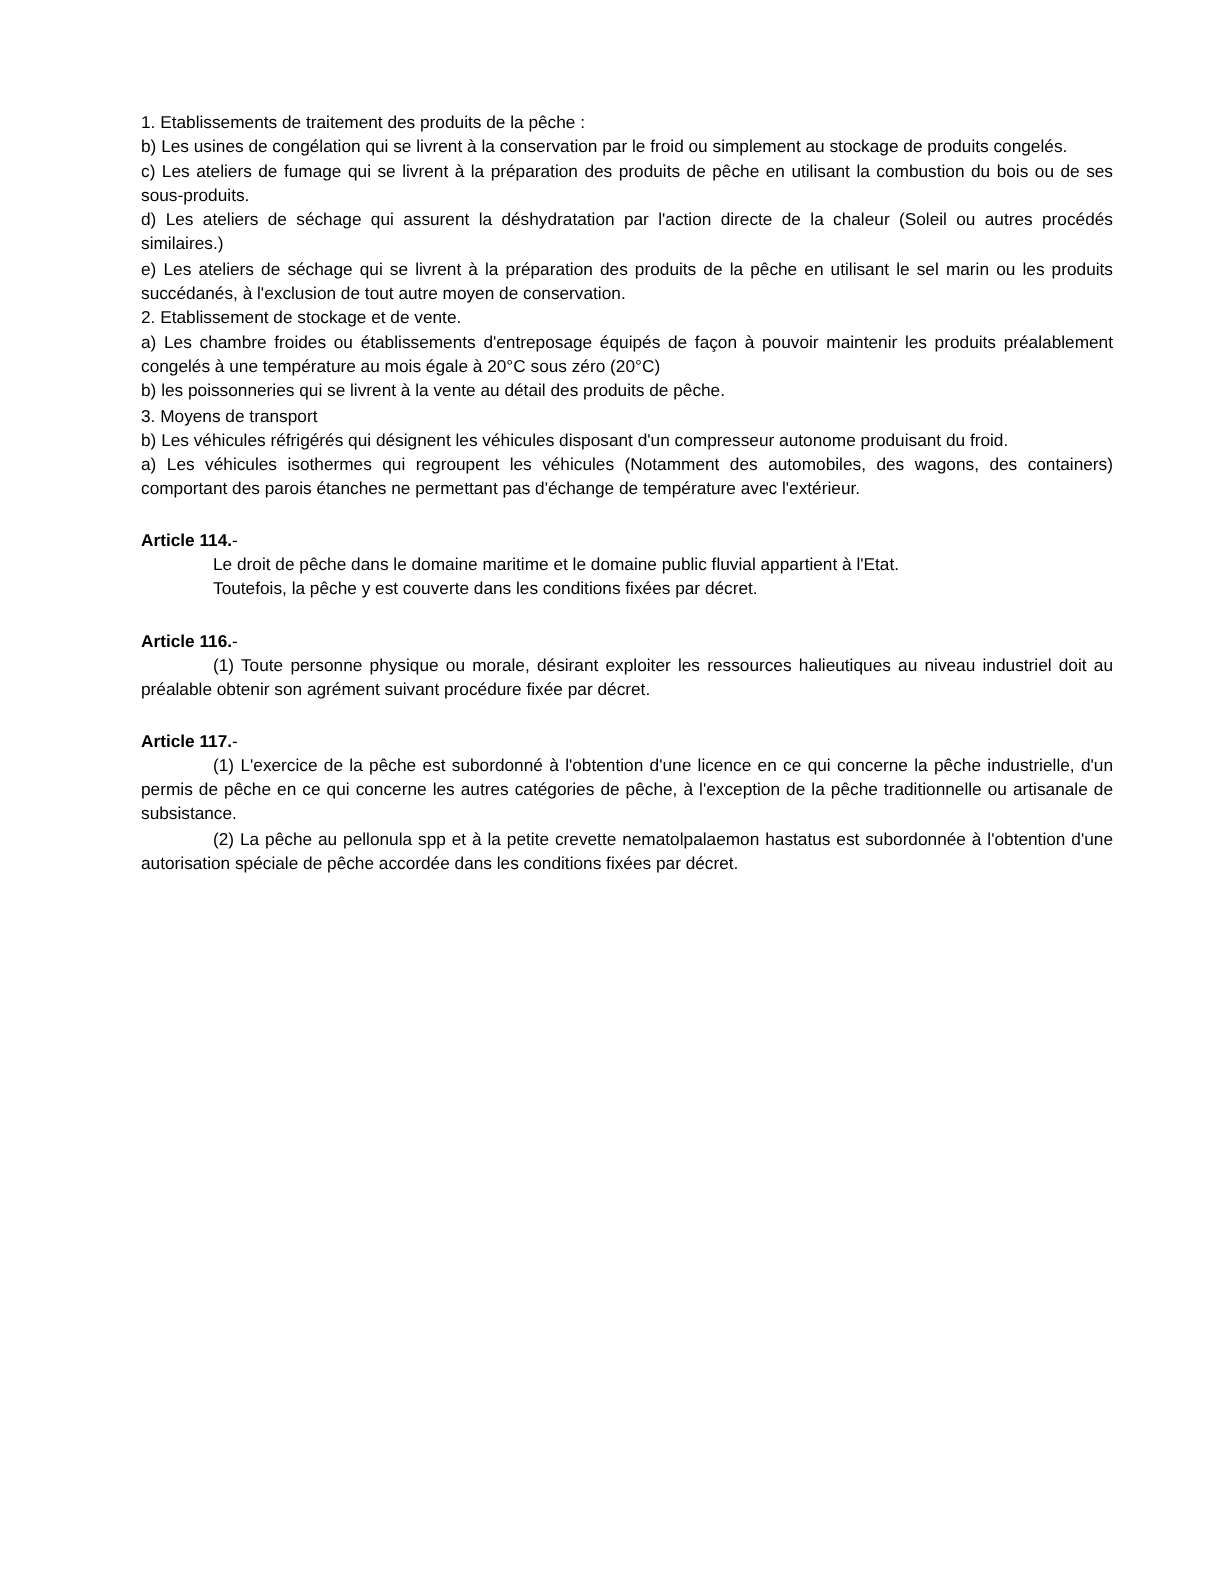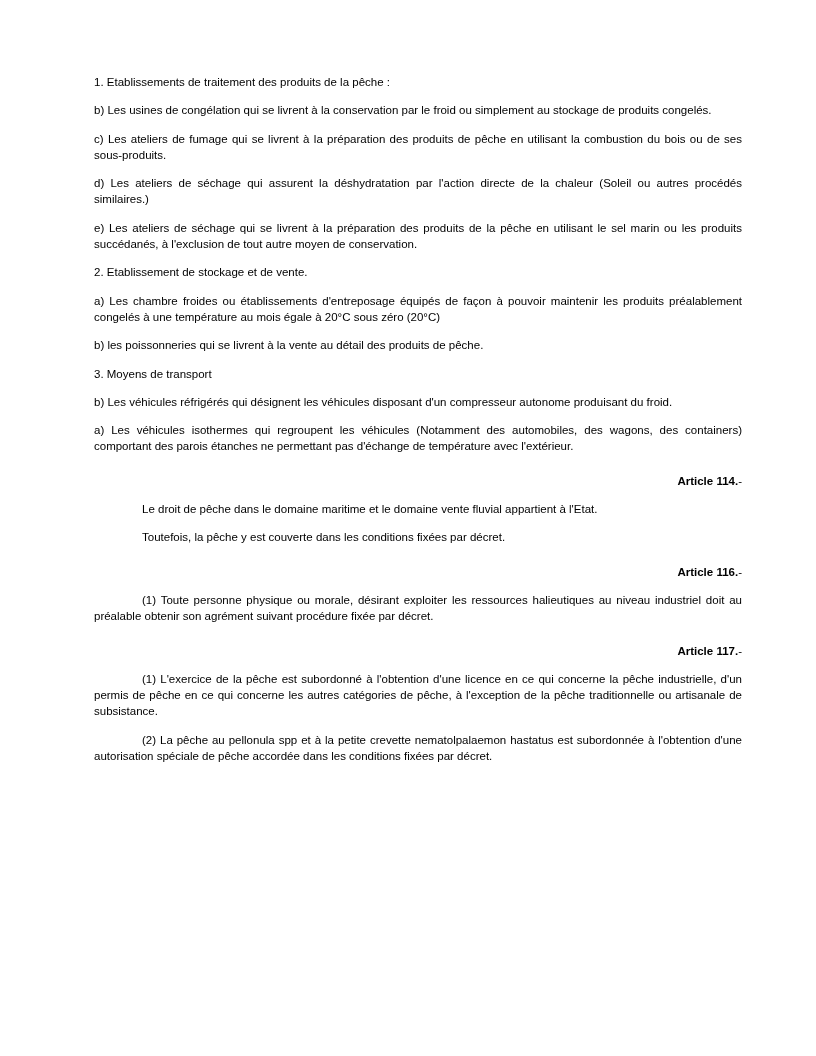--- a/index.html
+++ b/index.html
@@ -27,40 +27,40 @@
     text-align: justify;
     -webkit-font-smoothing: none;
   }
   .p {
     margin: 0 0 0 0;
     text-align: justify;
     text-justify: inter-word;
   }
   
   .gap {
-    margin-top: 12px;
+    margin-top: 0;
   }
   .nogap {
     margin-top: 0;
   }
   .indent {
     text-indent: 48px;
   }
   .block-indent {
     padding-left: 48px;
     text-align: left;
   }
   .heading {
     font-weight: bold;
     text-align: left;
     letter-spacing: 0.1px;
   }
   .art {
     font-weight: bold;
-    text-align: right;
+    text-align: left;
   }
   .art .dash {
     font-weight: normal;
   }
   .gap-art {
     margin-top: 18px;
   }
   .gap-chap {
     margin-top: 20px;
   }
@@ -75,21 +75,21 @@
       <div class="p gap">c) Les ateliers de fumage qui se livrent à la préparation des produits de pêche en utilisant la combustion du bois ou de ses sous-produits.</div>
       <div class="p gap">d) Les ateliers de séchage qui assurent la déshydratation par l'action directe de la chaleur (Soleil ou autres procédés similaires.)</div>
       <div class="p gap">e) Les ateliers de séchage qui se livrent à la préparation des produits de la pêche en utilisant le sel marin ou les produits succédanés, à l'exclusion de tout autre moyen de conservation.</div>
       <div class="p gap">2. Etablissement de stockage et de vente.</div>
       <div class="p gap">a) Les chambre froides ou établissements d'entreposage équipés de façon à pouvoir maintenir les produits préalablement congelés à une  température au mois égale à 20°C sous zéro (20°C)</div>
       <div class="p gap">b) les poissonneries qui se livrent à la vente au détail des produits de pêche.</div>
       <div class="p gap">3. Moyens de transport</div>
       <div class="p gap">b) Les véhicules réfrigérés qui désignent les véhicules disposant  d'un compresseur autonome produisant du froid.</div>
       <div class="p gap">a) Les véhicules isothermes qui regroupent les véhicules (Notamment des automobiles, des wagons, des containers) comportant des parois étanches ne permettant pas d'échange de température avec l'extérieur.</div>
       <div class="p gap-art art"><span>Article 114.</span><span class="dash">-</span></div>
-      <div class="p gap block-indent">Le droit de pêche dans le domaine maritime et le domaine vente fluvial appartient à l'Etat.</div>
+      <div class="p gap block-indent">Le droit de pêche dans le domaine maritime et le domaine public fluvial appartient à l'Etat.</div>
       <div class="p gap block-indent">Toutefois, la pêche y est couverte dans les conditions fixées par décret.</div>
       <div class="p gap-art art"><span>Article 116.</span><span class="dash">-</span></div>
       <div class="p gap indent">(1) Toute personne physique ou morale, désirant exploiter les ressources halieutiques au niveau industriel doit au préalable obtenir son agrément suivant procédure fixée par décret.</div>
       <div class="p gap-art art"><span>Article 117.</span><span class="dash">-</span></div>
       <div class="p gap indent">(1) L'exercice de la pêche est subordonné à l'obtention d'une licence en ce qui concerne la pêche industrielle, d'un permis de pêche en ce qui concerne les autres catégories de pêche, à l'exception de la pêche traditionnelle ou artisanale de subsistance.</div>
       <div class="p gap indent">(2) La pêche au pellonula spp et à la petite crevette nematolpalaemon hastatus est subordonnée à l'obtention d'une autorisation spéciale de pêche accordée dans les conditions fixées par décret.</div>
     </div>
 </div>
 
 </body></html>

